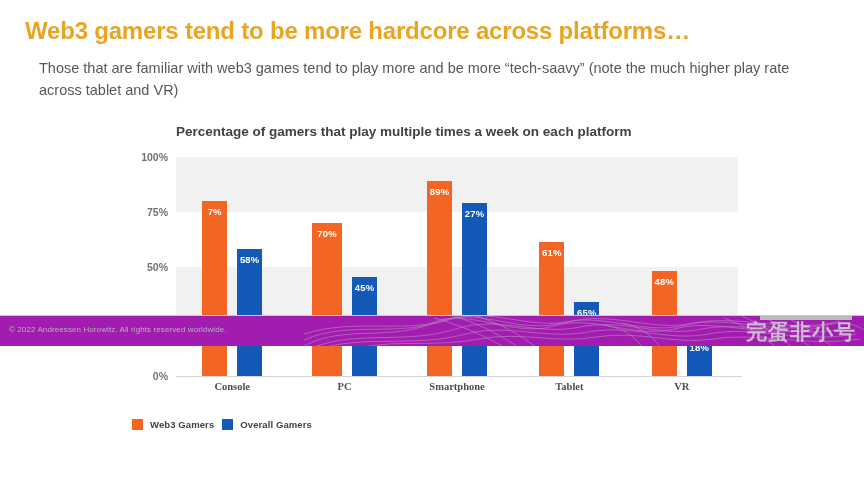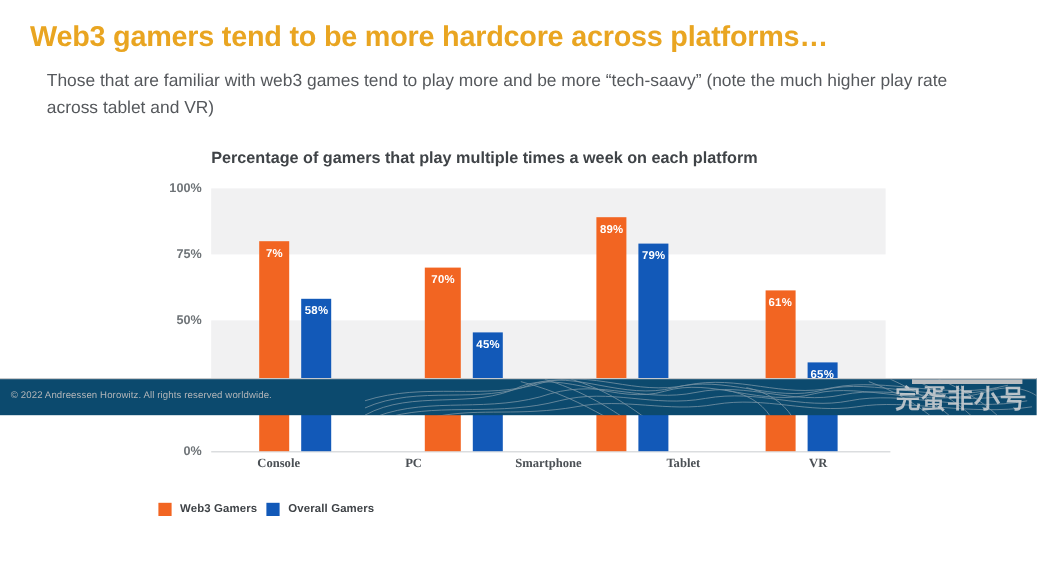--- a/index.html
+++ b/index.html
@@ -158,21 +158,21 @@
     font-weight:bold;
     color:#3f4347;
     letter-spacing:0.1px;
   }
 
   
   .footer {
     position:absolute;
     left:0; bottom:0;
     width:864px; height:31px;
-    background:#0c4a6e;
+    background:#a21caf;
     border-top:1px solid #c7c9cb;
     overflow:hidden;
   }
   .topo { position:absolute; right:0; top:0; width:560px; height:31px; opacity:.55; }
   .copyright {
     position:absolute;
     left:9px; top:9px;
     font-size:8px;
     color:#b2b5b8;
     letter-spacing:0.1px;
@@ -242,31 +242,41 @@
               <span class="lbl">45%</span>
             </div>
           </div>
         </div>
         <div class="group">
           <div class="bars">
             <div class="bar web3" style="height: 194.91px; background: rgb(242, 101, 34);">
               <span class="lbl">89%</span>
             </div>
             <div class="bar overall" style="height: 173.01px; background: rgb(18, 89, 184);">
-              <span class="lbl">79%</span>
+              <span class="lbl">27%</span>
             </div>
           </div>
         </div>
         <div class="group">
           <div class="bars">
             <div class="bar web3" style="height: 133.59px; background: rgb(242, 101, 34);">
               <span class="lbl">61%</span>
             </div>
             <div class="bar overall" style="height: 74.46px; background: rgb(18, 89, 184);">
               <span class="lbl">65%</span>
+            </div>
+          </div>
+        </div>
+        <div class="group">
+          <div class="bars">
+            <div class="bar web3" style="height: 105.12px; background: rgb(242, 101, 34);">
+              <span class="lbl">48%</span>
+            </div>
+            <div class="bar overall" style="height: 39.42px; background: rgb(18, 89, 184);">
+              <span class="lbl">18%</span>
             </div>
           </div>
         </div>
       </div>
 
     <div class="xlabels">
         <div class="xlabel">Console</div>
         <div class="xlabel">PC</div>
         <div class="xlabel">Smartphone</div>
         <div class="xlabel">Tablet</div>

